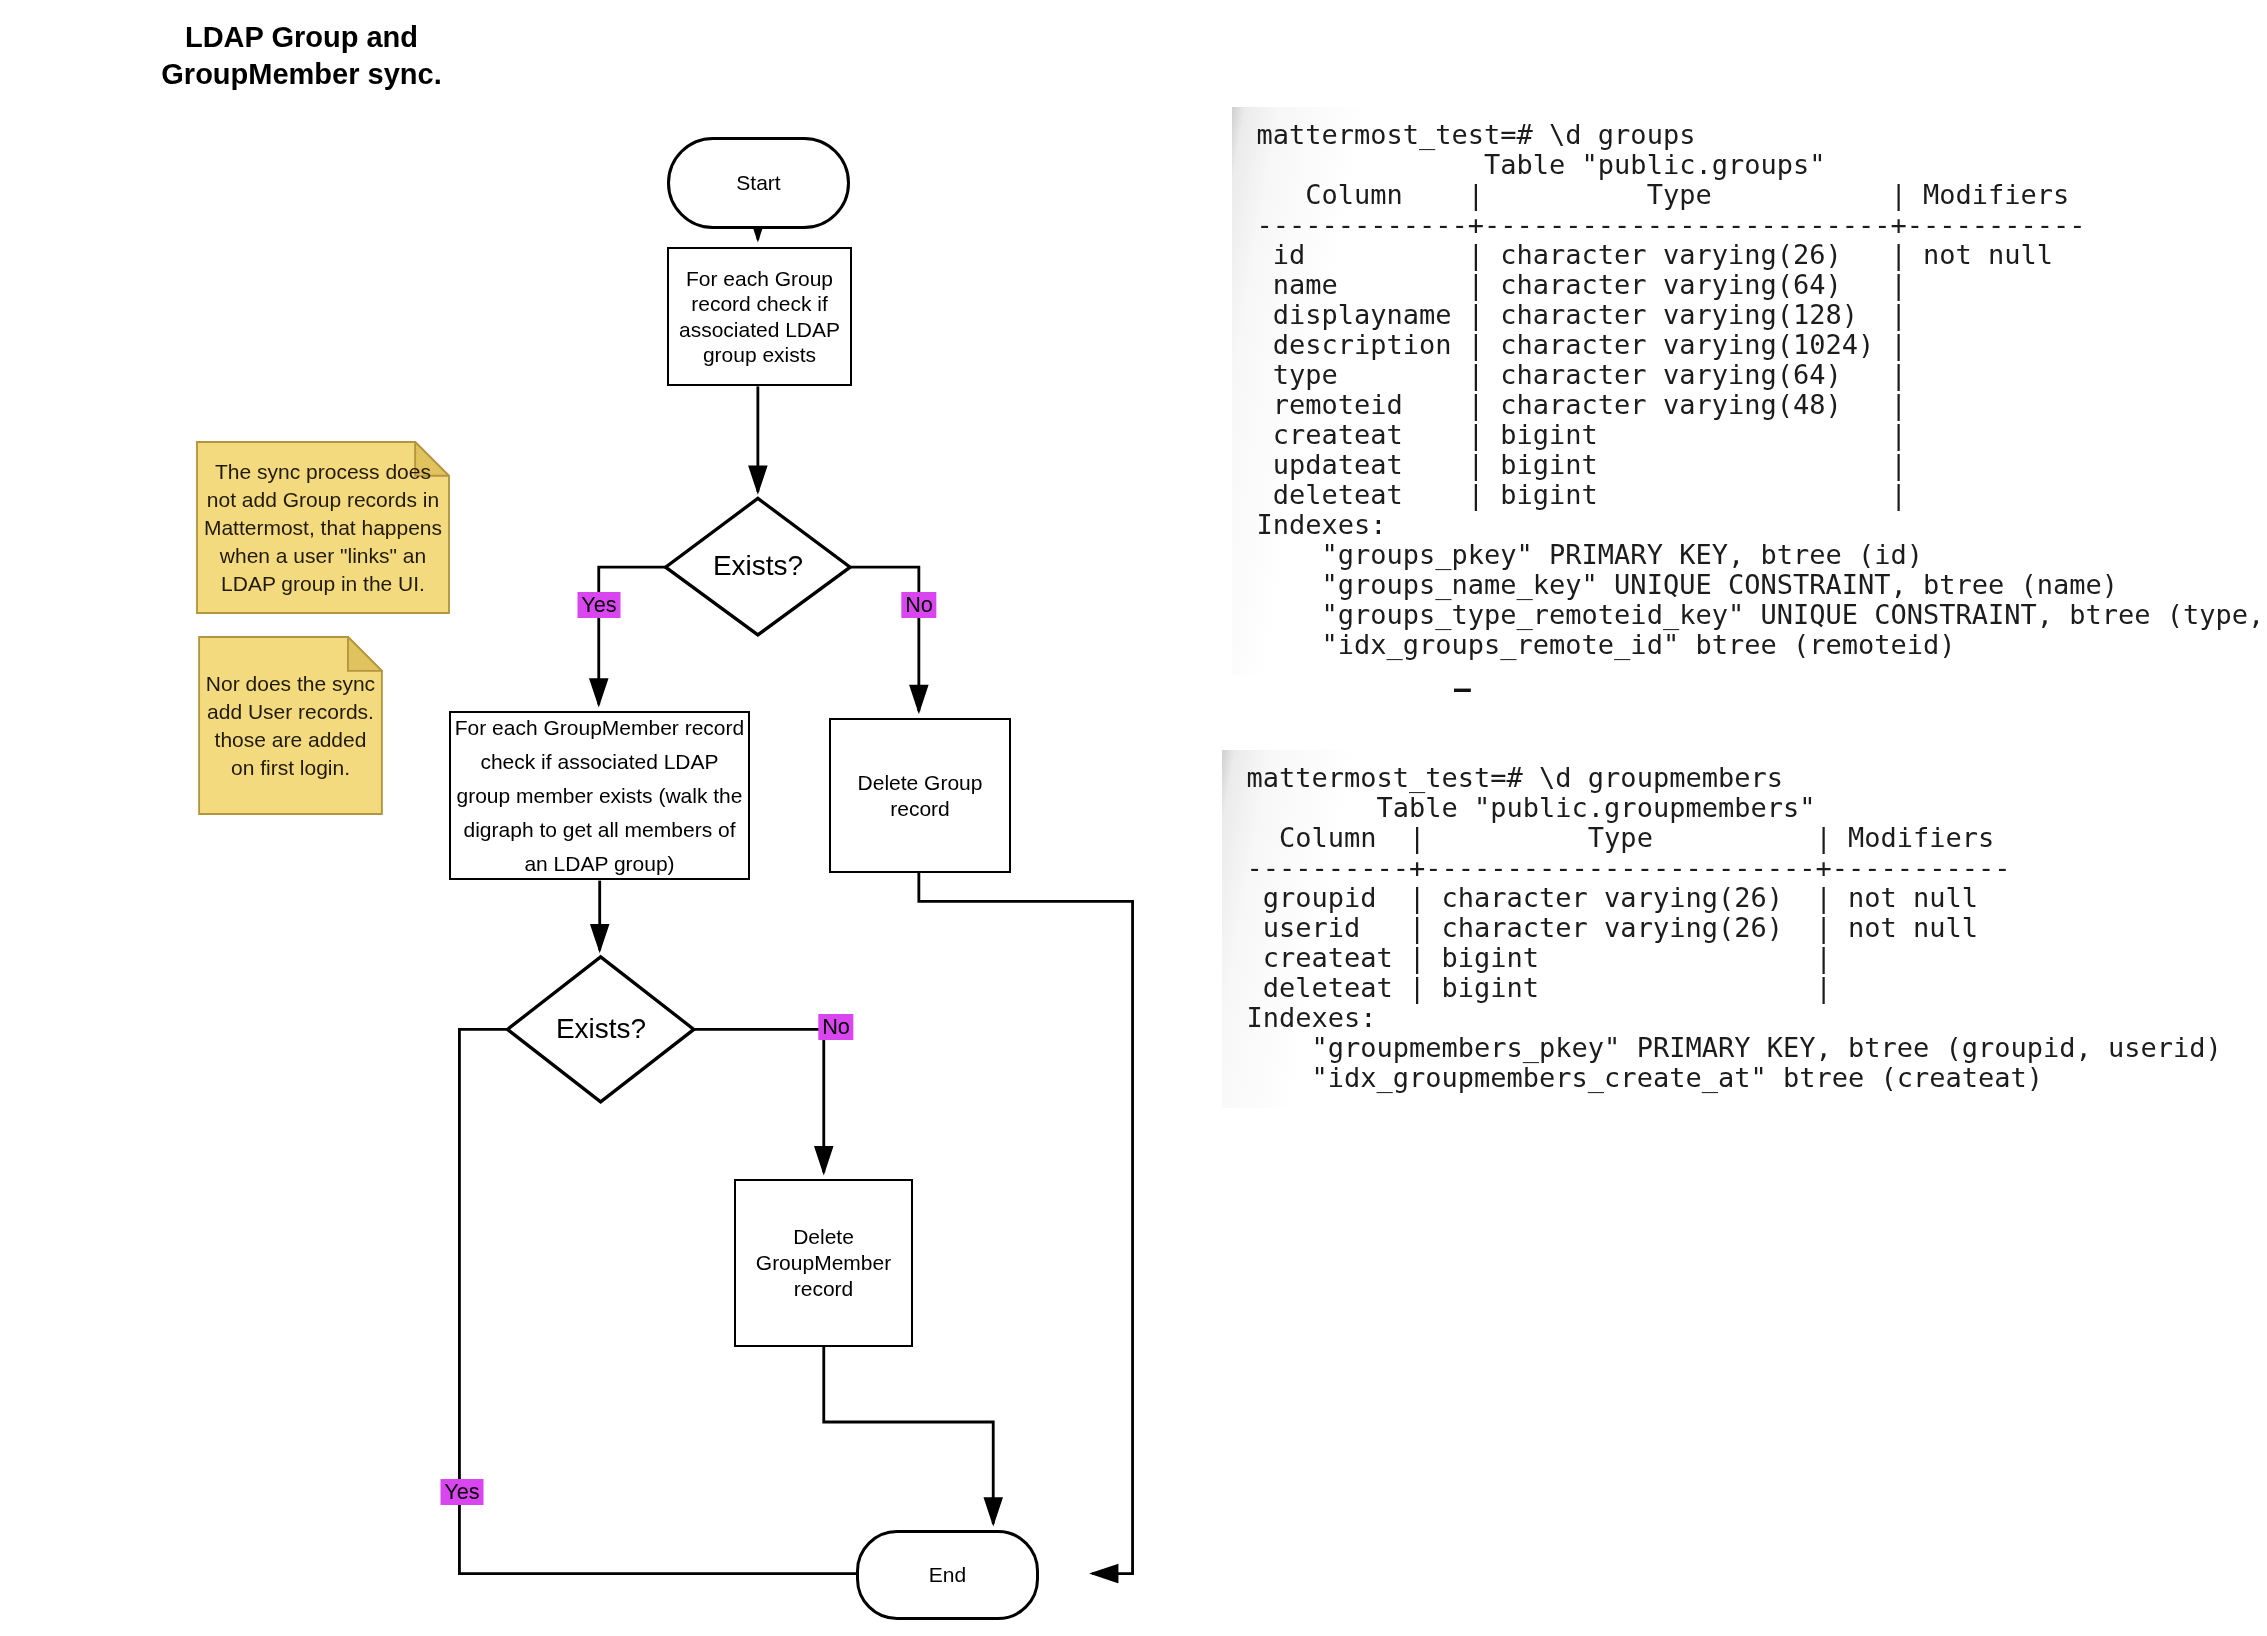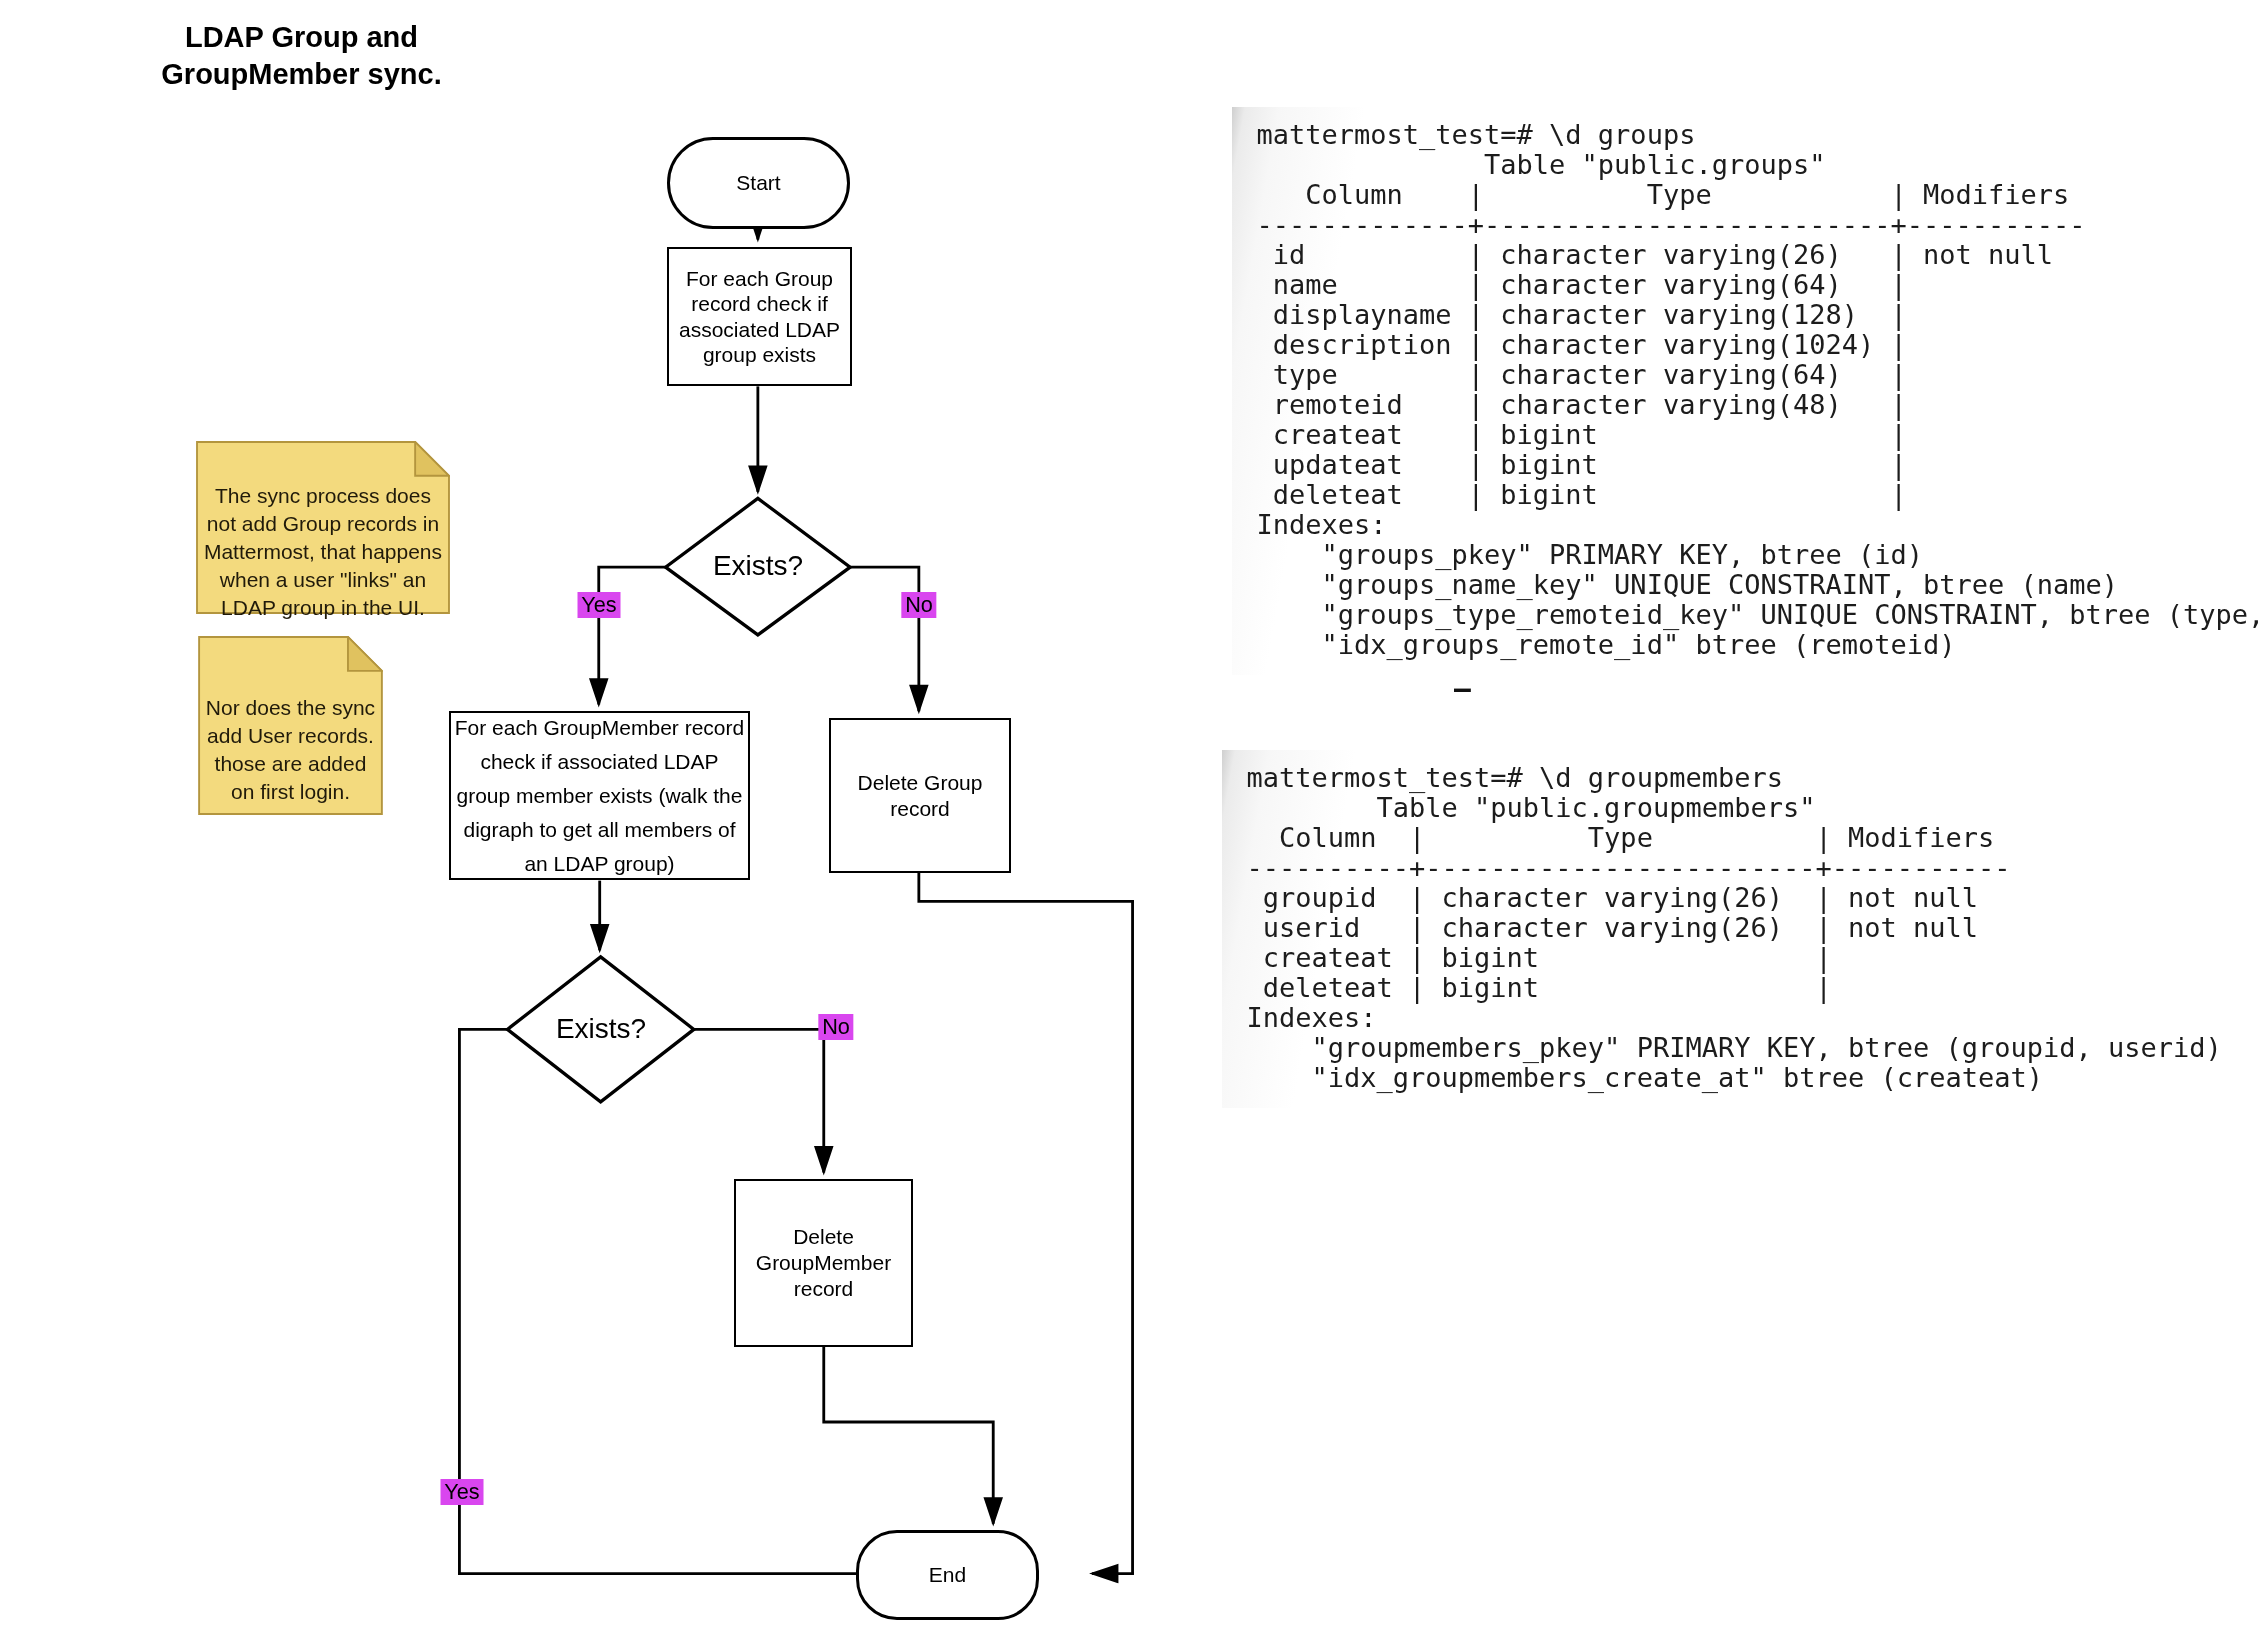--- a/index.html
+++ b/index.html
@@ -39,21 +39,21 @@
   .elabel{
     position:absolute;transform:translate(-50%,-50%);
     font-size:21.7px;background:#d946ef;padding:0 3.8px;white-space:nowrap;
   }
   .note{position:absolute;}
   .note svg{position:absolute;left:0;top:0;}
   .note .ntext{
     position:relative;width:100%;height:100%;
     display:flex;align-items:center;justify-content:center;
     text-align:center;font-size:21px;line-height:28px;
-    white-space:pre-line;color:#201a0a;margin-top:24px;
+    white-space:pre-line;color:#201a0a;
   }
   .terminal{
     position:absolute;
     font-family:"DejaVu Sans Mono","Liberation Mono",monospace;
     font-size:27px;line-height:30px;white-space:pre;
     color:var(--terminal-text);
     padding:13px 22.6px 15px 24.5px;
     background:linear-gradient(100deg,#cfcfcf 0px,#ebebeb 13px,#f7f7f7 47px,#ffffff 132px);
   }
   .stray{

